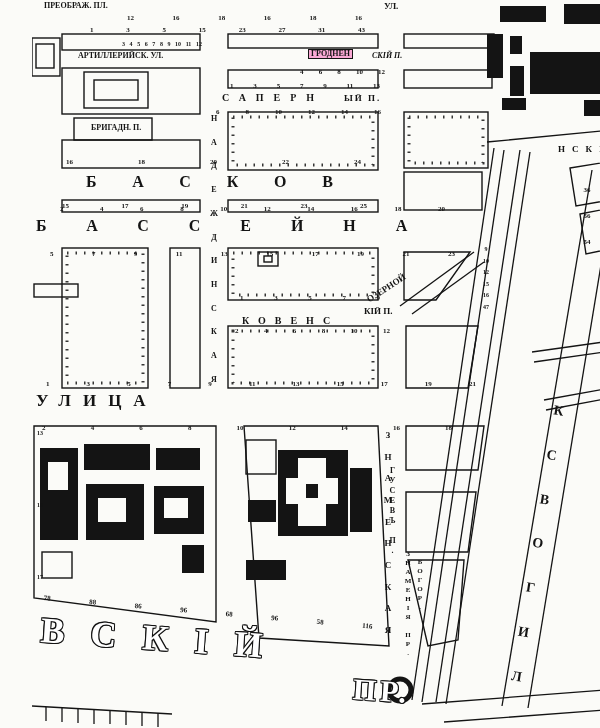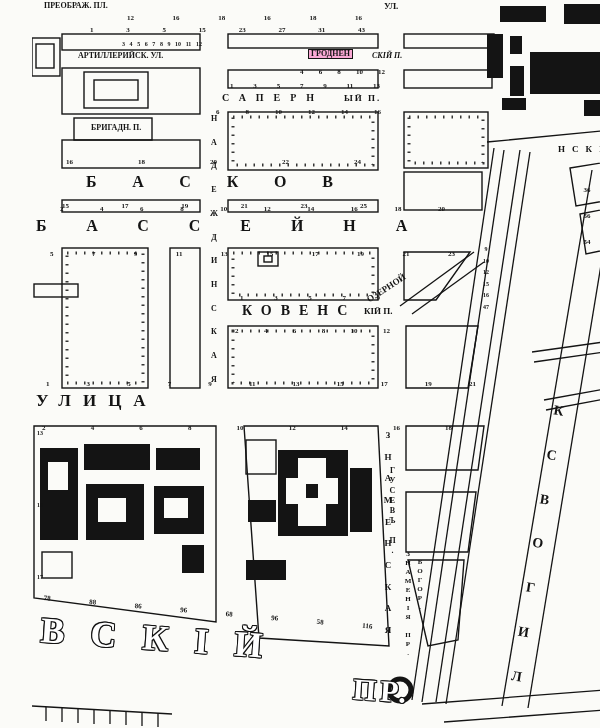--- a/index.html
+++ b/index.html
@@ -133,21 +133,21 @@
   <div class="lbl" style="left:12px;top:2px;font-size:8px;">ПРЕОБРАЖ. ПЛ.</div>
   <div class="lbl" style="left:352px;top:2px;font-size:9px;">УЛ.</div>
   <div class="lbl" style="left:46px;top:52px;font-size:8px;">АРТИЛЛЕРИЙСК. УЛ.</div>
   <div class="lbl boxed" style="left:276px;top:49px;font-size:8px;">ГРОДНЕН</div>
   <div class="lbl" style="left:340px;top:52px;font-size:8px;font-style:italic;">СКІЙ П.</div>
   <div class="lbl" style="left:190px;top:93px;font-size:10px;letter-spacing:10px;">САПЕРН</div>
   <div class="lbl" style="left:312px;top:94px;font-size:9px;letter-spacing:2px;">ЫЙ П.</div>
   <div class="lbl" style="left:47px;top:124px;font-size:8px;padding-left:12px;">БРИГАДН. П.</div>
   <div class="lbl" style="left:54px;top:174px;font-size:16px;letter-spacing:36px;">БАСКОВ</div>
   <div class="lbl" style="left:4px;top:218px;font-size:16px;letter-spacing:40px;">БАССЕЙНА</div>
-  <div class="lbl" style="left:210px;top:304px;font-size:14px;letter-spacing:9px;">КОВЕНС</div>
+  <div class="lbl" style="left:210px;top:316px;font-size:10px;letter-spacing:9px;">КОВЕНС</div>
   <div class="lbl" style="left:332px;top:307px;font-size:9px;text-align:center;">КІЙ П.</div>
   <div class="lbl" style="left:336px;top:296px;font-size:9px;transform:rotate(-33deg);transform-origin:left center;">ОЗЕРНОЙ</div>
   <div class="lbl" style="left:4px;top:392px;font-size:17px;letter-spacing:12px;">УЛИЦА</div>
   <div class="lbl vert" style="left:356px;top:466px;font-size:8px;">ГУСЕВЪ П.</div>
   <div class="lbl vert" style="left:372px;top:550px;font-size:7px;">ЗНАМЕНІЯ ПР.</div>
   <div class="lbl vert" style="left:384px;top:558px;font-size:7px;">БОГОР.</div>
   <div class="lbl hollow" style="left:10px;top:612px;font-size:36px;letter-spacing:26px;transform:rotate(4deg);transform-origin:left top;">ВСКІЙ</div>
   <div class="lbl hollow" style="left:322px;top:674px;font-size:30px;letter-spacing:4px;transform:rotate(4deg);transform-origin:left top;">ПР.</div>
   <div class="lbl" style="left:526px;top:145px;font-size:9px;letter-spacing:7px;">НСКІЙ</div>
   <div class="lbl vert" style="left:584px;top:218px;font-size:8px;">УЛ.</div>

